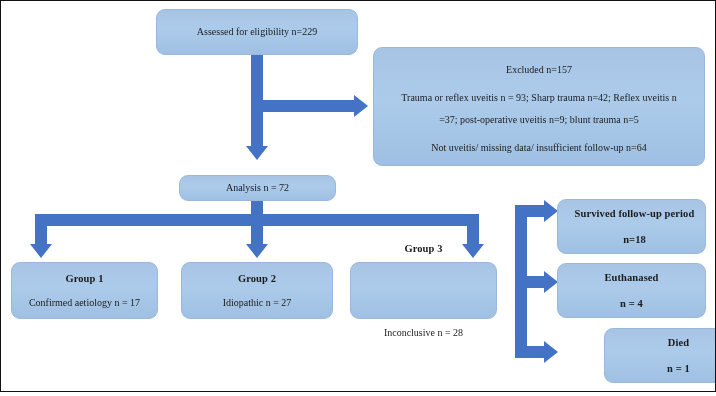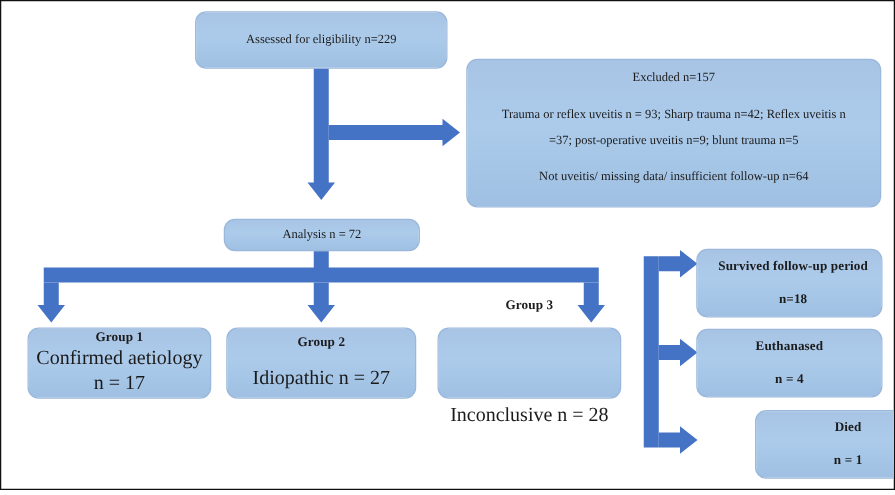--- a/index.html
+++ b/index.html
@@ -33,21 +33,21 @@
     color: #1b1b1b;
     line-height: 1.25;
     padding: 4px 6px;
   }
   .node .ttl {
     font-weight: bold;
     font-size: 10.5px;
     letter-spacing: 0.1px;
   }
   .node .sub {
-    font-size: 16px;
+    font-size: 10px;
   }
   .gap-sm { height: 12px; }
   .gap-md { height: 16px; }
   .gap-lg { height: 9px; }
 
   .t-center { font-size: 10px; }
 
   
   .bar {
     position: absolute;
@@ -78,21 +78,21 @@
   <div class="node" style="left:155px; top:8px; width:202px; height:46px;">
     <span class="t-center">Assessed for eligibility n=229</span>
   </div>
 
   <div class="bar" style="left:250px; top:54px; width:12px; height:93px;"></div>
   <div class="arrow-down" style="left:245px; top:145px;"></div>
 
   <div class="bar" style="left:262px; top:99px; width:92px; height:12px;"></div>
   <div class="arrow-right" style="left:353px; top:94px;"></div>
 
-  <div class="node" style="left:372px; top:46px; width:332px; height:119px; justify-content:flex-start; padding-top:9px;">
+  <div class="node" style="left:372px; top:46px; width:332px; height:119px; justify-content:center; padding-top:9px;">
     <span class="excl-line">Excluded n=157</span>
     <div class="gap-md"></div>
     <span class="excl-line">Trauma or reflex uveitis n = 93; Sharp trauma n=42; Reflex uveitis n</span>
     <div class="gap-lg"></div>
     <span class="excl-line">=37; post-operative uveitis n=9; blunt trauma n=5</span>
     <div class="gap-md"></div>
     <span class="excl-line">Not uveitis/ missing data/ insufficient follow-up n=64</span>
   </div>
 
   <div class="node" style="left:178px; top:174px; width:157px; height:26px;">
@@ -101,21 +101,21 @@
 
   <div class="bar" style="left:250px; top:200px; width:12px; height:16px;"></div>
   <div class="bar" style="left:34px; top:213px; width:444px; height:12px;"></div>
   <div class="bar" style="left:34px; top:225px; width:12px; height:20px;"></div>
   <div class="arrow-down" style="left:29px; top:243px;"></div>
   <div class="bar" style="left:250px; top:225px; width:12px; height:20px;"></div>
   <div class="arrow-down" style="left:245px; top:243px;"></div>
   <div class="bar" style="left:466px; top:225px; width:12px; height:20px;"></div>
   <div class="arrow-down" style="left:461px; top:243px;"></div>
 
-  <div class="node" style="left:21px; top:261px; width:147px; height:57px;">
+  <div class="node" style="left:10px; top:261px; width:147px; height:57px;">
     <span class="ttl">Group 1</span>
     <div class="gap-sm"></div>
     <span class="sub">Confirmed aetiology n = 17</span>
   </div>
 
   <div class="node" style="left:180px; top:261px; width:152px; height:57px;">
     <span class="ttl">Group 2</span>
     <div class="gap-sm"></div>
     <span class="sub">Idiopathic n = 27</span>
   </div>

